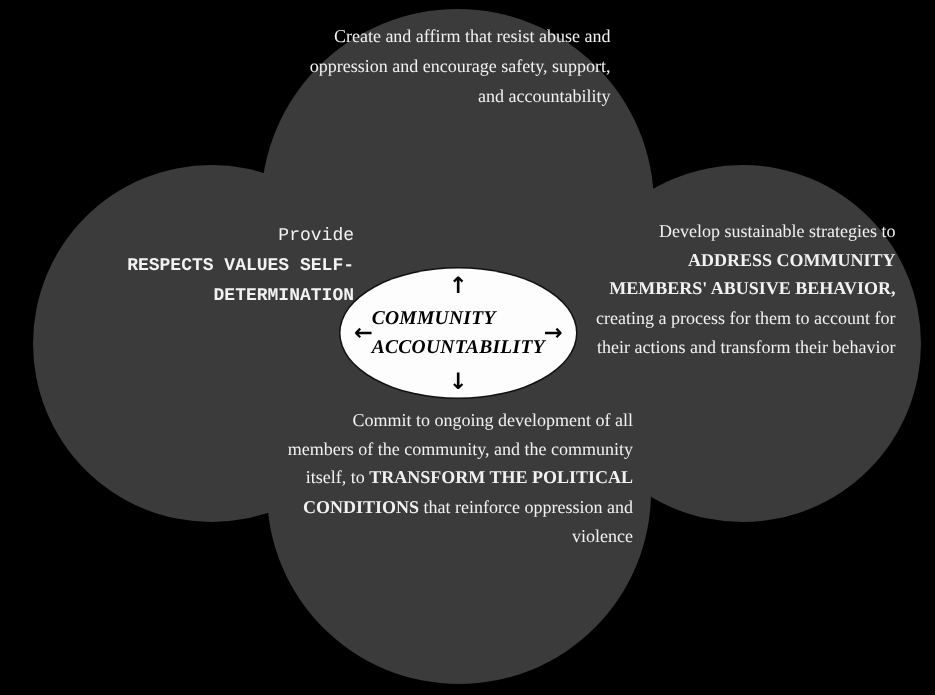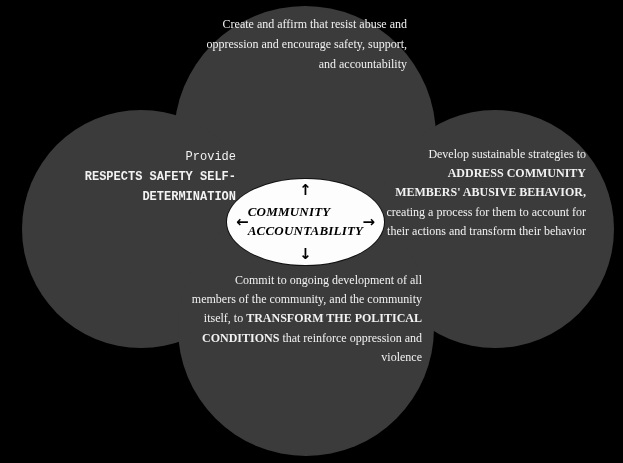--- a/index.html
+++ b/index.html
@@ -27,21 +27,21 @@
 
   .bubble-text {
     position: absolute;
     color: var(--text, #f2f2f2);
     font-size: 12px;
     line-height: 1.68;
     text-align: right;
   }
   .text-top    { left: 203px; top: 14px;  width: 204px; }
   .text-left   { left: 34px;  top: 147px; width: 202px; font-family: Liberation Mono, monospace; }
-  .text-right  { left: 384px; top: 145px; width: 202px; line-height: 1.6; }
+  .text-right  { left: 395px; top: 145px; width: 202px; line-height: 1.6; }
   .text-bottom { left: 190px; top: 271px; width: 232px; line-height: 1.6; }
 
   .b { font-weight: bold; }
   .block { display: block; }
 
   .ellipse {
     position: absolute;
     left: 227px; top: 179px;
     width: 157px; height: 86px;
     background: var(--center-fill, #fdfdfd);
@@ -84,21 +84,21 @@
   <div class="circle circle-right"></div>
   <div class="circle circle-bottom"></div>
 
   <div class="bubble-text text-top">
     <span>Create and affirm</span>
     <span>that resist abuse and oppression and encourage safety, support, and accountability</span>
   </div>
 
   <div class="bubble-text text-left">
     <span>Provide</span>
-    <span class="b block">RESPECTS SAFETY SELF-DETERMINATION</span>
+    <span class="b block">RESPECTS VALUES SELF-DETERMINATION</span>
   </div>
 
   <div class="bubble-text text-right">
     <span>Develop sustainable strategies to </span>
     <span class="b">ADDRESS COMMUNITY MEMBERS' ABUSIVE BEHAVIOR,</span>
     <span> creating a process for them to account for their actions and transform their behavior</span>
   </div>
 
   <div class="bubble-text text-bottom">
     <span>Commit to ongoing development of all members of the community, and the community itself, to </span>

